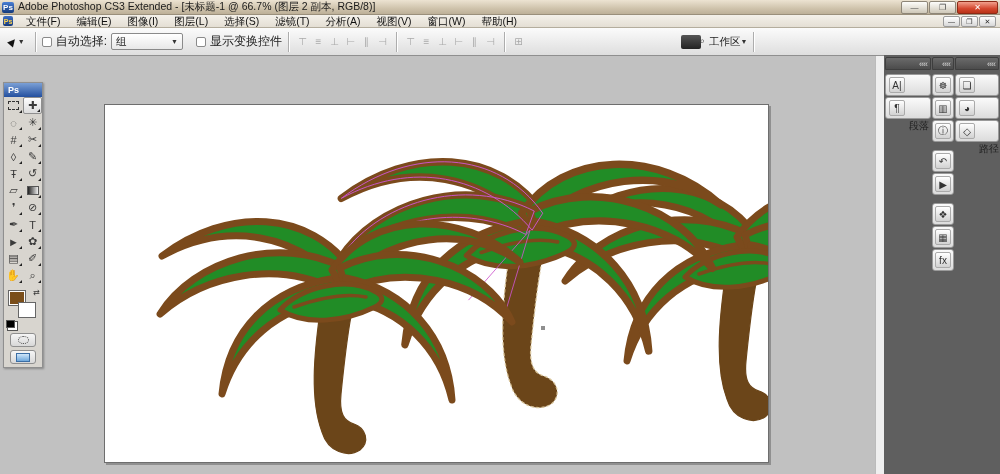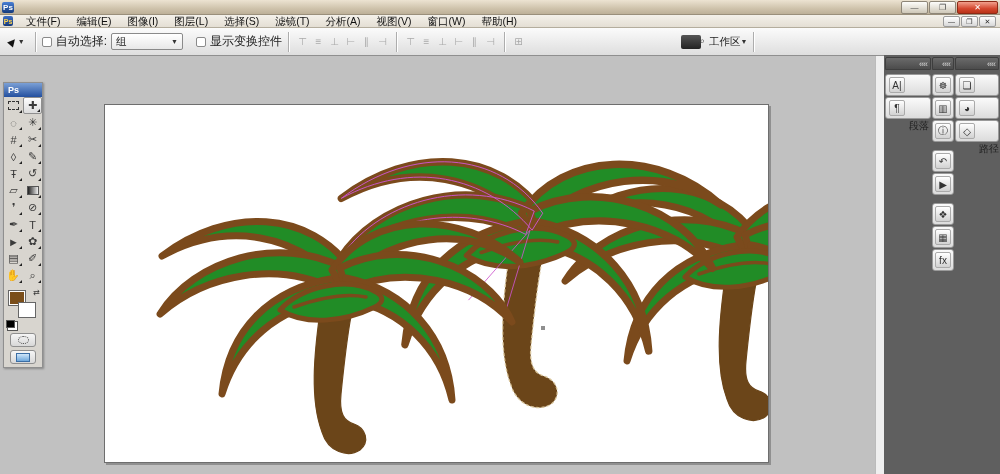--- a/index.html
+++ b/index.html
@@ -106,20 +106,21 @@
     justify-content:center; color:#333; flex:none; }
   .pal-btn .lbl { font-size:10px; white-space:nowrap;margin-top:36px; }
   .pal-gap { height:6px; flex:none; }
   .icon-only { justify-content:center; padding:0; }
 </style>
 </head>
 <body>
 
 <div class="titlebar">
   <div class="ps-logo">Ps</div>
+  <div class="title-text">Adobe Photoshop CS3 Extended - [未标题-1 @ 66.7% (图层 2 副本, RGB/8)]</div>
   <div class="winbtns">
     <div class="wbtn">—</div>
     <div class="wbtn">❐</div>
     <div class="wbtn close">✕</div>
   </div>
 </div>
 
 <div class="menubar">
   <div class="doc-ico">Ps</div>
 

